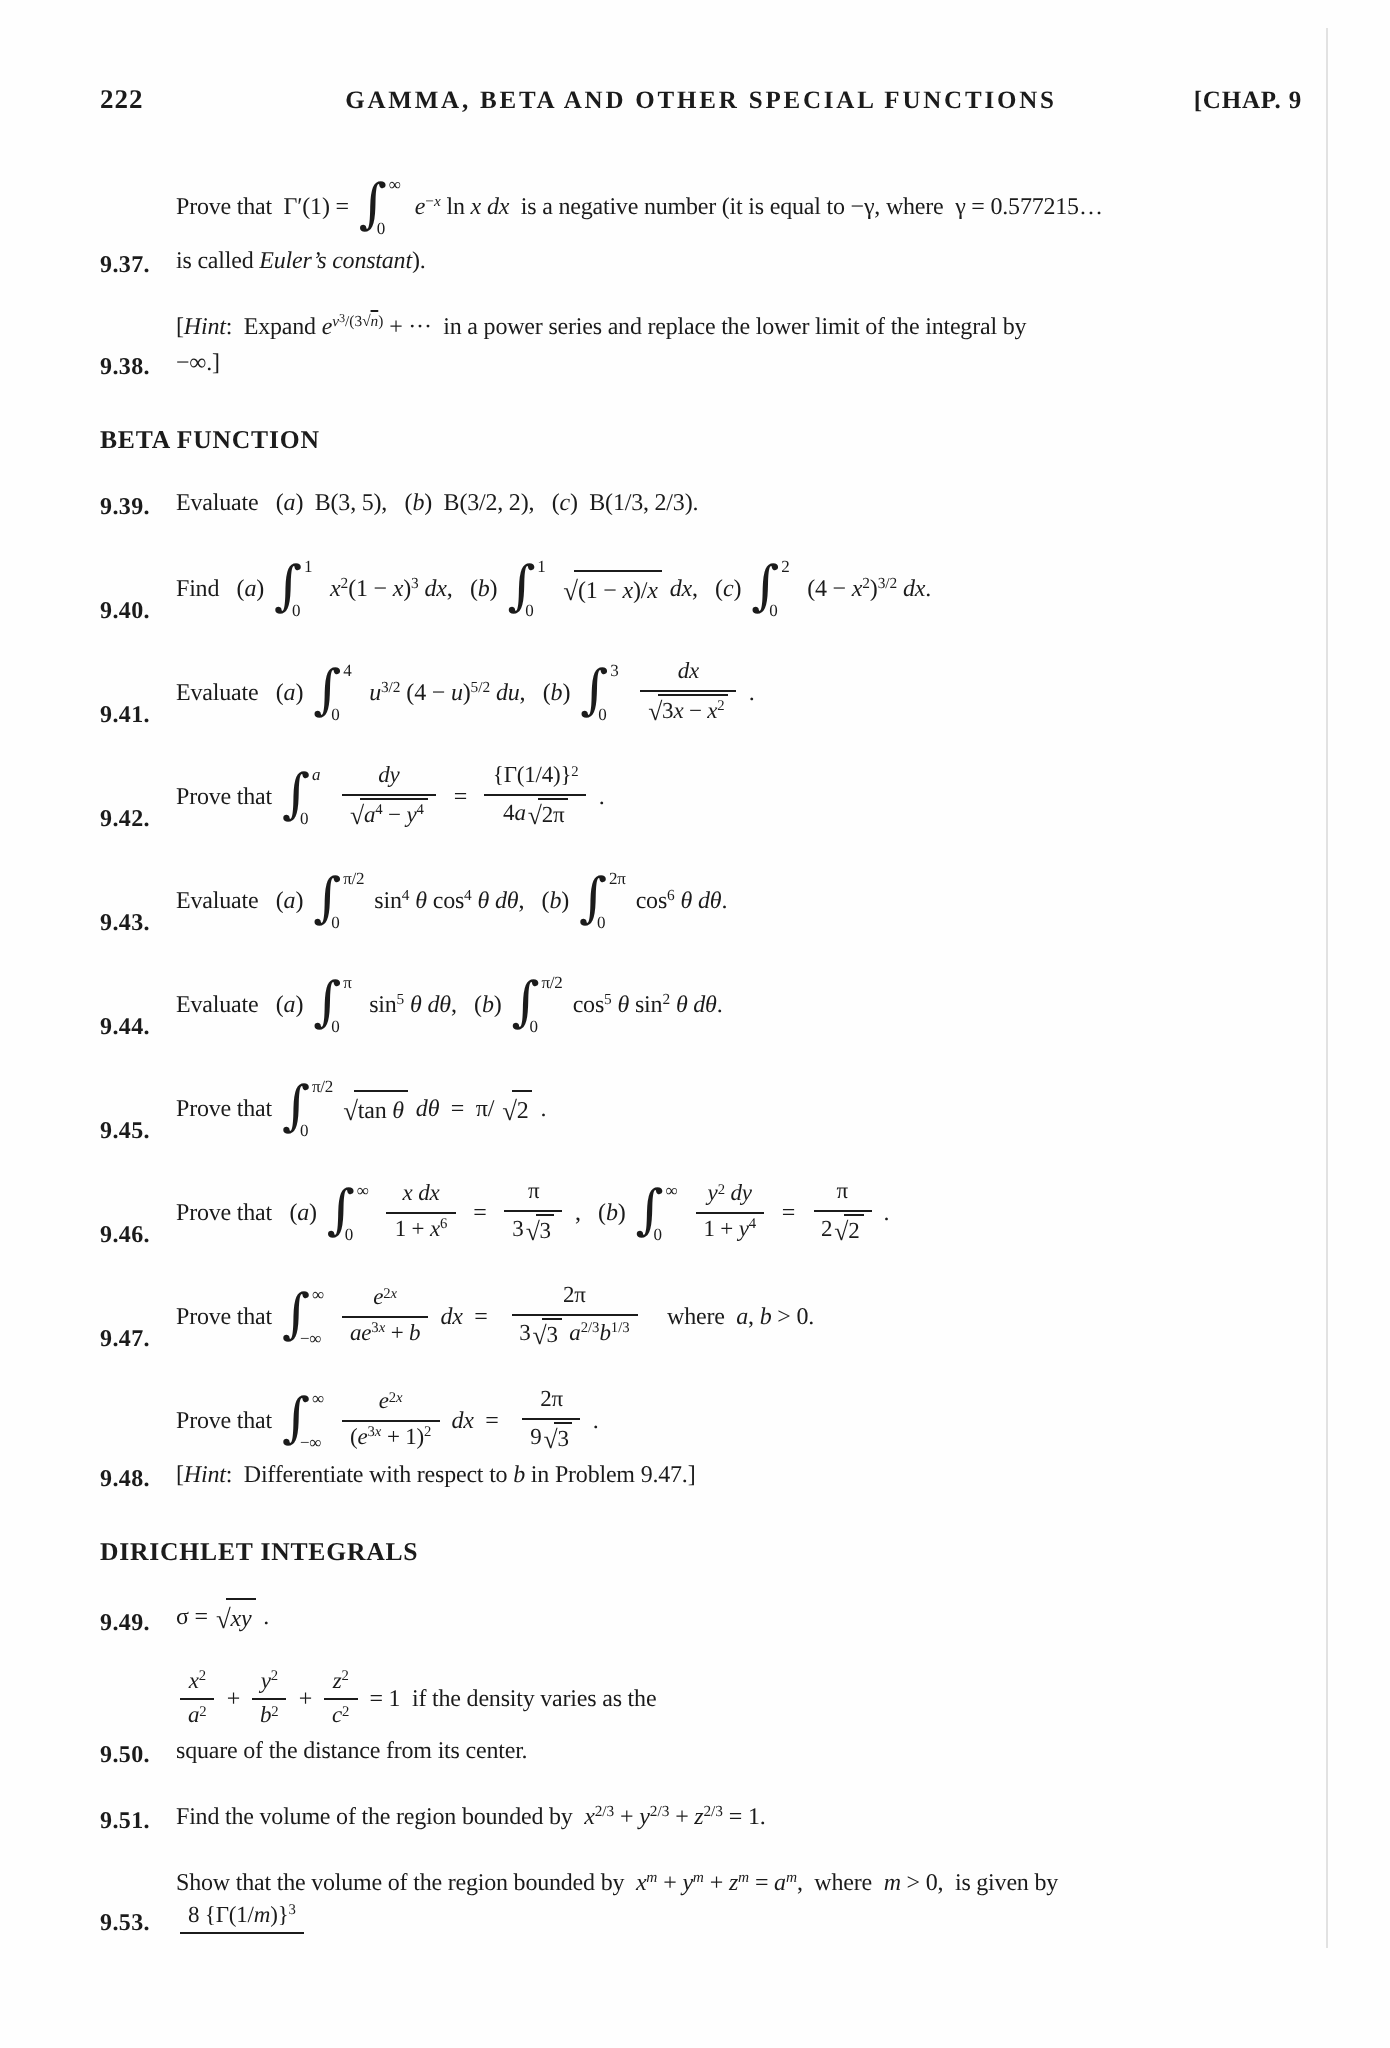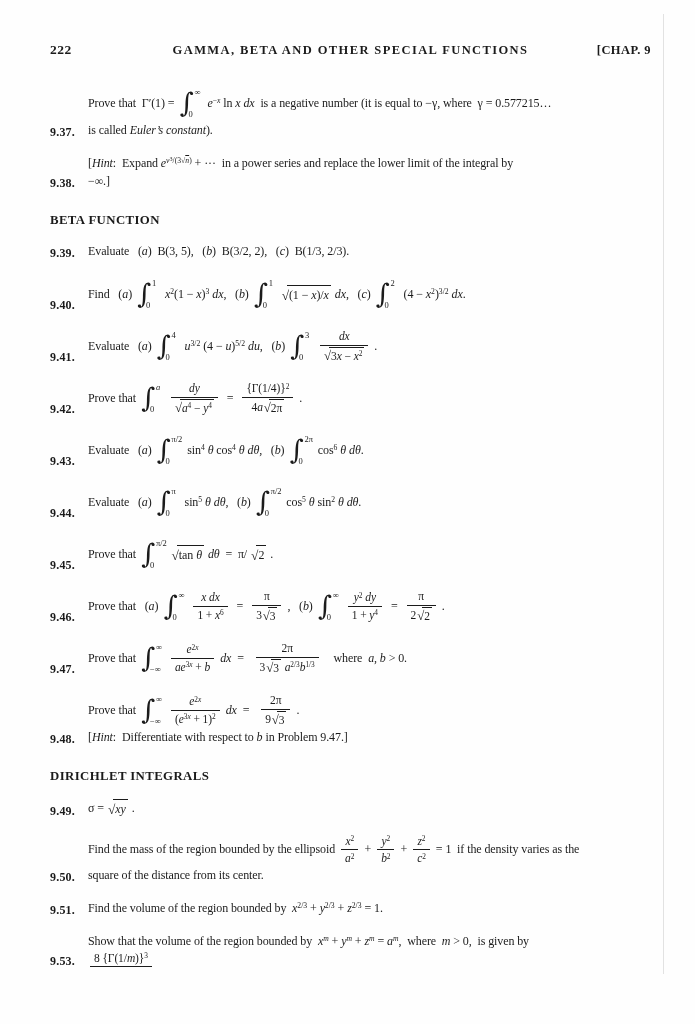--- a/index.html
+++ b/index.html
@@ -461,21 +461,20 @@
               </span>
             </span>
             <span class="m">.</span>
           </div>
         </div>
       </div>
       <div class="prob">
         <div class="pnum">9.50.</div>
         <div class="plines">
           <div class="pline">
-            <span class="m">Find the mass of the region bounded by the ellipsoid</span>
             <span class="frac">
               <span class="num">
                 <span class="m"><i>x</i><sup>2</sup></span>
               </span>
               <span class="den">
                 <span class="m"><i>a</i><sup>2</sup></span>
               </span>
             </span>
             <span class="m">+</span>
             <span class="frac">

